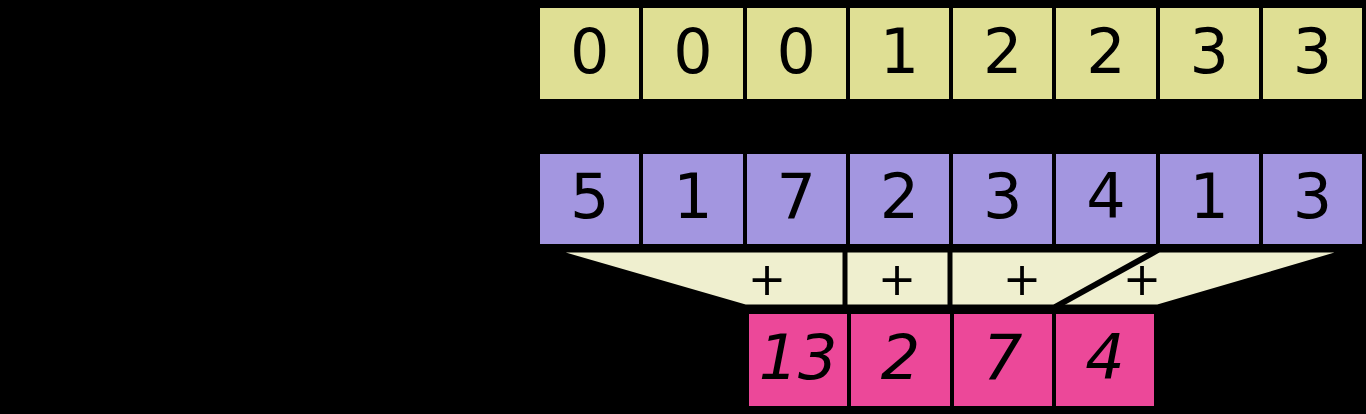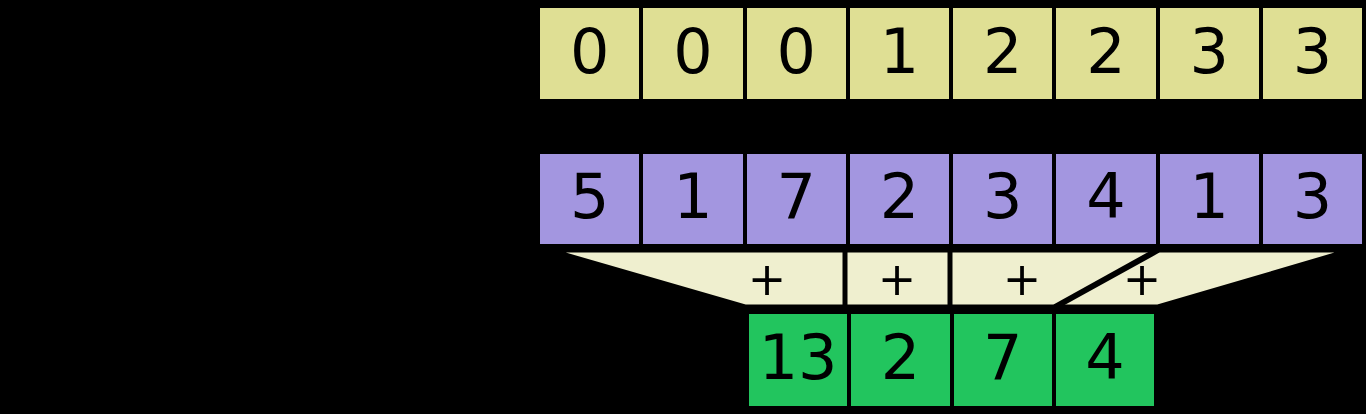--- a/index.html
+++ b/index.html
@@ -41,21 +41,21 @@
     line-height: 1;
     box-sizing: border-box;
     border: 4px solid #000000;
     margin-right: -4px;
     letter-spacing: 0px;
   }
   .cell:last-child { margin-right: 0; }
 
   .cell-offset { background: #dfdf94; }
   .cell-value  { background: #a396e0; }
-  .cell-result { background: #22c55e; }
+  .cell-result { background: #ec4899; font-style: italic; }
 
   .cell span {
     display: block;
     transform: translateY(-2px);
   }
 
   
   #funnel {
     position: absolute;
     left: 0;

